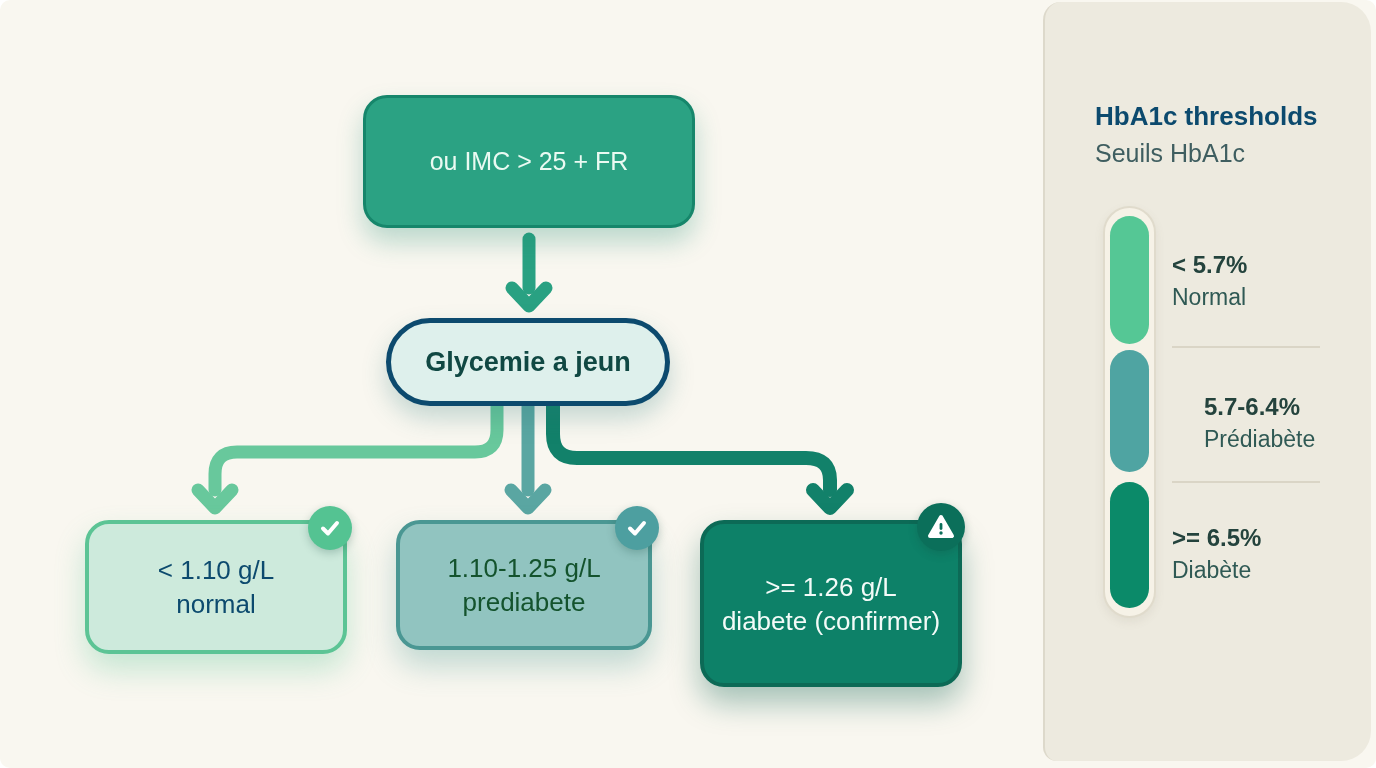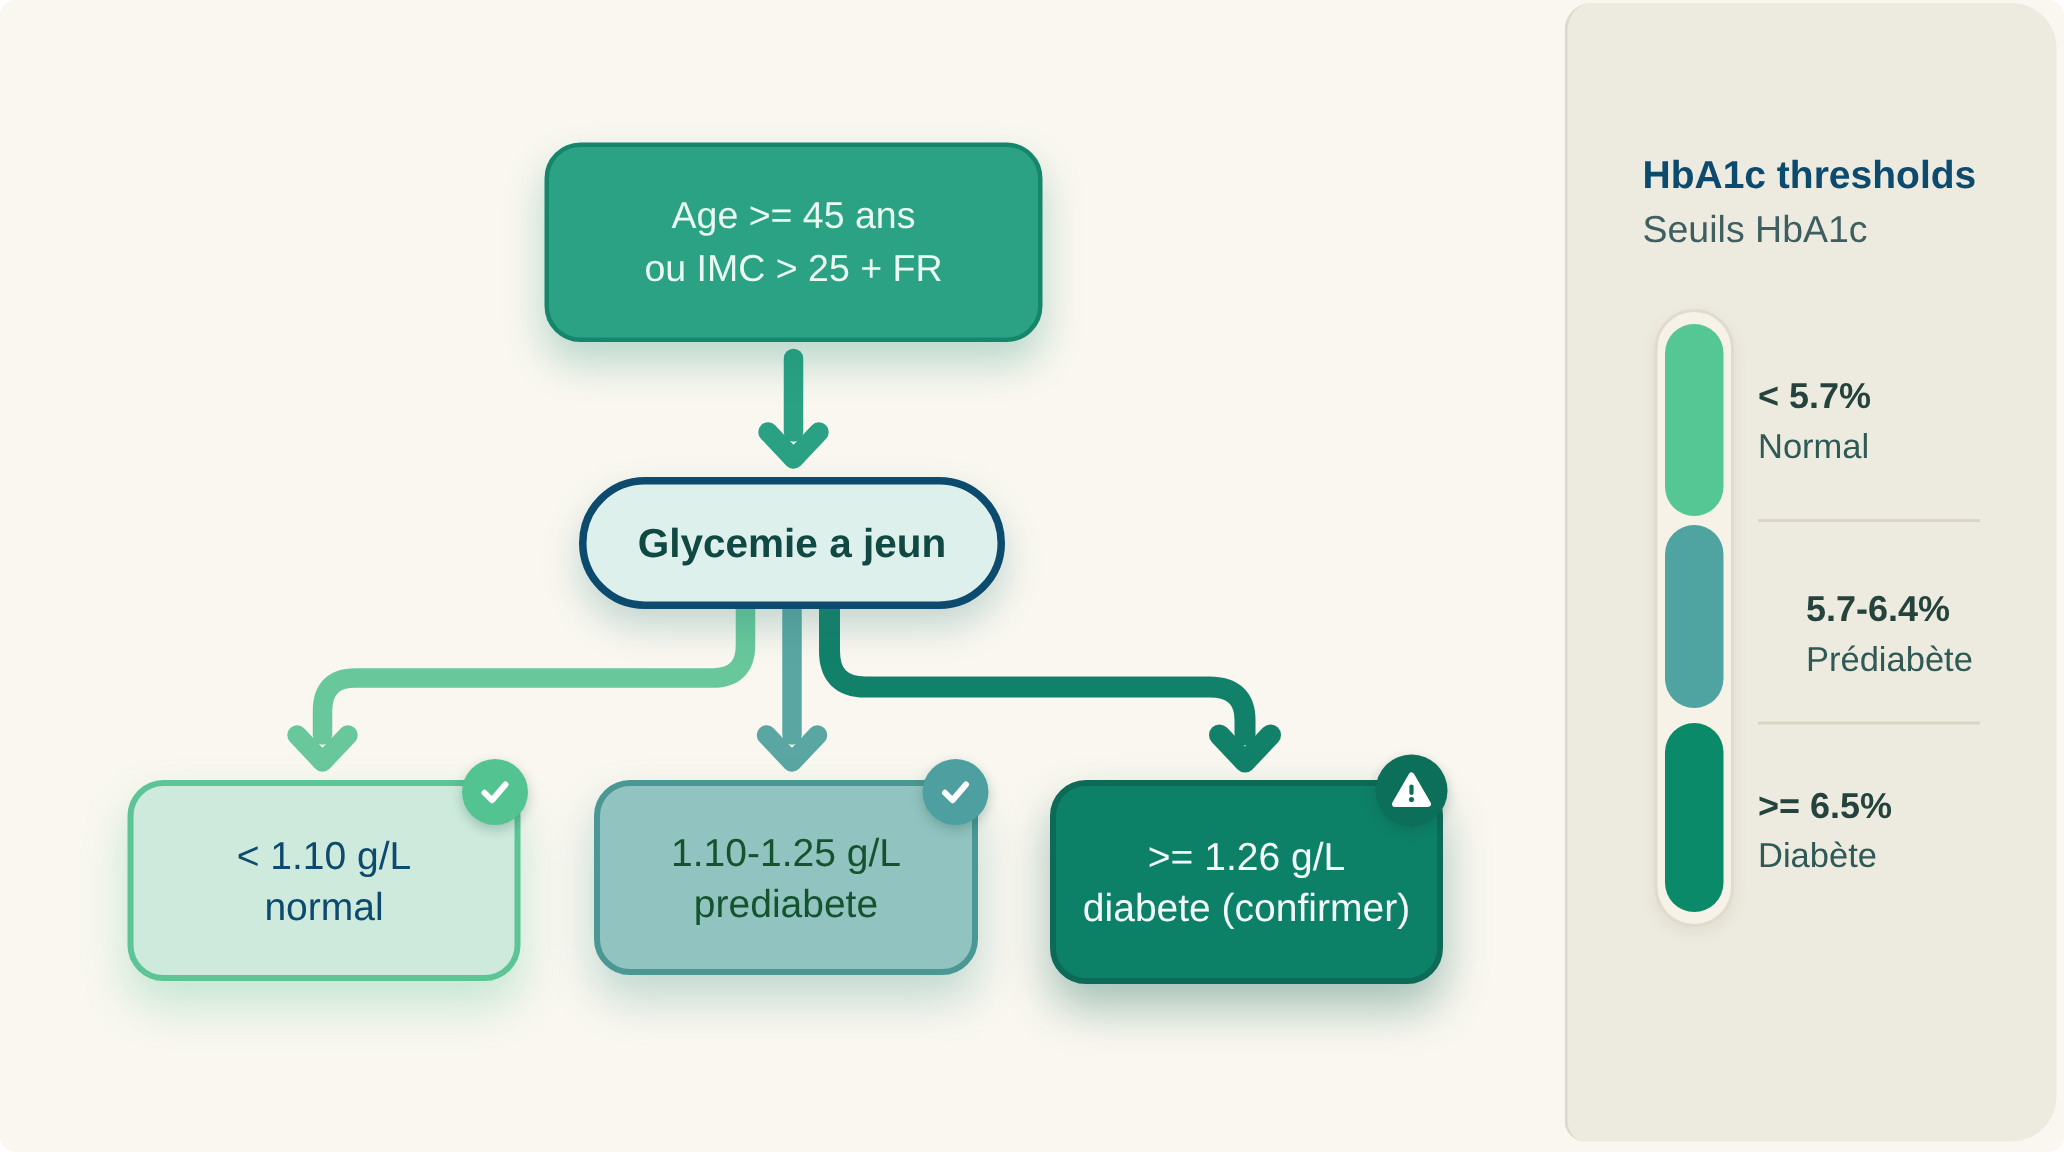--- a/index.html
+++ b/index.html
@@ -31,21 +31,21 @@
     box-shadow:0 12px 24px rgba(40,120,118,.25);
     color:#104843;font-size:27px;font-weight:700;
   }
   .outcome{
     top:520px;width:262px;height:134px;
     border:4px solid;border-radius:24px;
     font-size:26px;font-weight:500;line-height:34px;
   }
   .outcome-0{left:85px;color:#0c4a6e;box-shadow:0 16px 30px rgba(90,196,150,.32);}
   .outcome-1{left:396px;width:256px;height:130px;color:#14532d;box-shadow:0 16px 30px rgba(74,151,147,.32);}
-  .outcome-2{left:700px;height:136px;color:#f3fbf8;box-shadow:0 16px 30px rgba(10,95,76,.35);}
+  .outcome-2{left:700px;height:167px;color:#f3fbf8;box-shadow:0 16px 30px rgba(10,95,76,.35);}
   
   .badge{
     position:absolute;border-radius:50%;
     display:flex;align-items:center;justify-content:center;
     box-shadow:0 3px 8px rgba(20,70,58,.25);
   }
   .badge-0{left:308px;top:506px;width:44px;height:44px;background:#54c392;}
   .badge-1{left:615px;top:506px;width:44px;height:44px;background:#4d9fa0;}
   .badge-2{left:917px;top:503px;width:48px;height:48px;background:#0b6f5a;}
   
@@ -105,21 +105,20 @@
       <path d="M511 490 L528 508 L545 490"></path>
     </g>
 
     <g fill="none" stroke-width="14" stroke-linecap="round" stroke-linejoin="round" style="stroke: rgb(18, 129, 106);">
       <path d="M553 406 V 434 Q553 458 577 458 H806 Q830 458 830 480 V 490"></path>
       <path d="M813 490 L830 508 L847 490"></path>
     </g>
   </svg>
 
   <div class="node top-box">
-    <div>Age &gt;= 45 ans</div>
     <div>ou IMC &gt; 25 + FR</div>
   </div>
 
   <div class="node decision-pill">
     <div>Glycemie a jeun</div>
   </div>
 
   <div class="node outcome outcome-0" style="background: rgb(205, 234, 220); border-color: rgb(92, 196, 149);">
     <div>&lt; 1.10 g/L</div>
     <div>normal</div>

